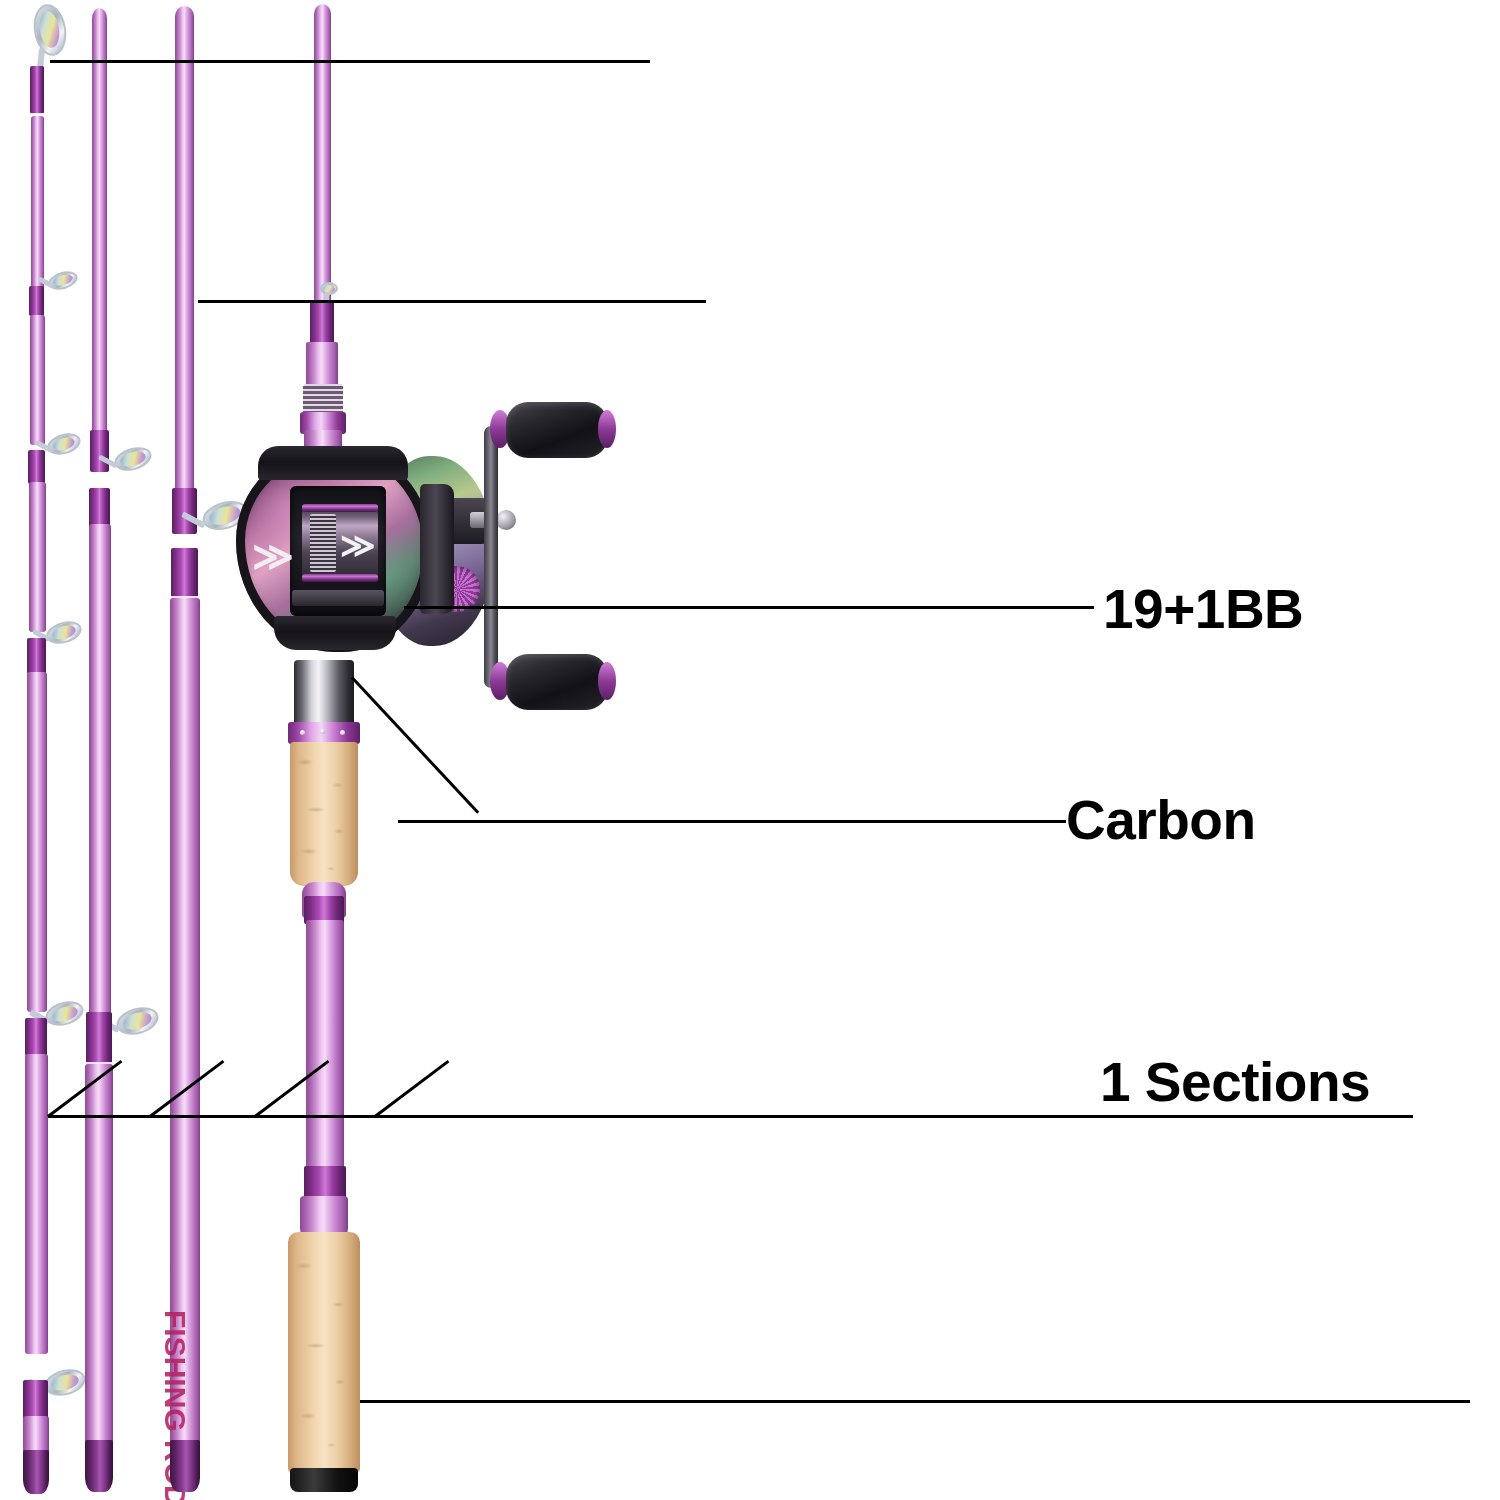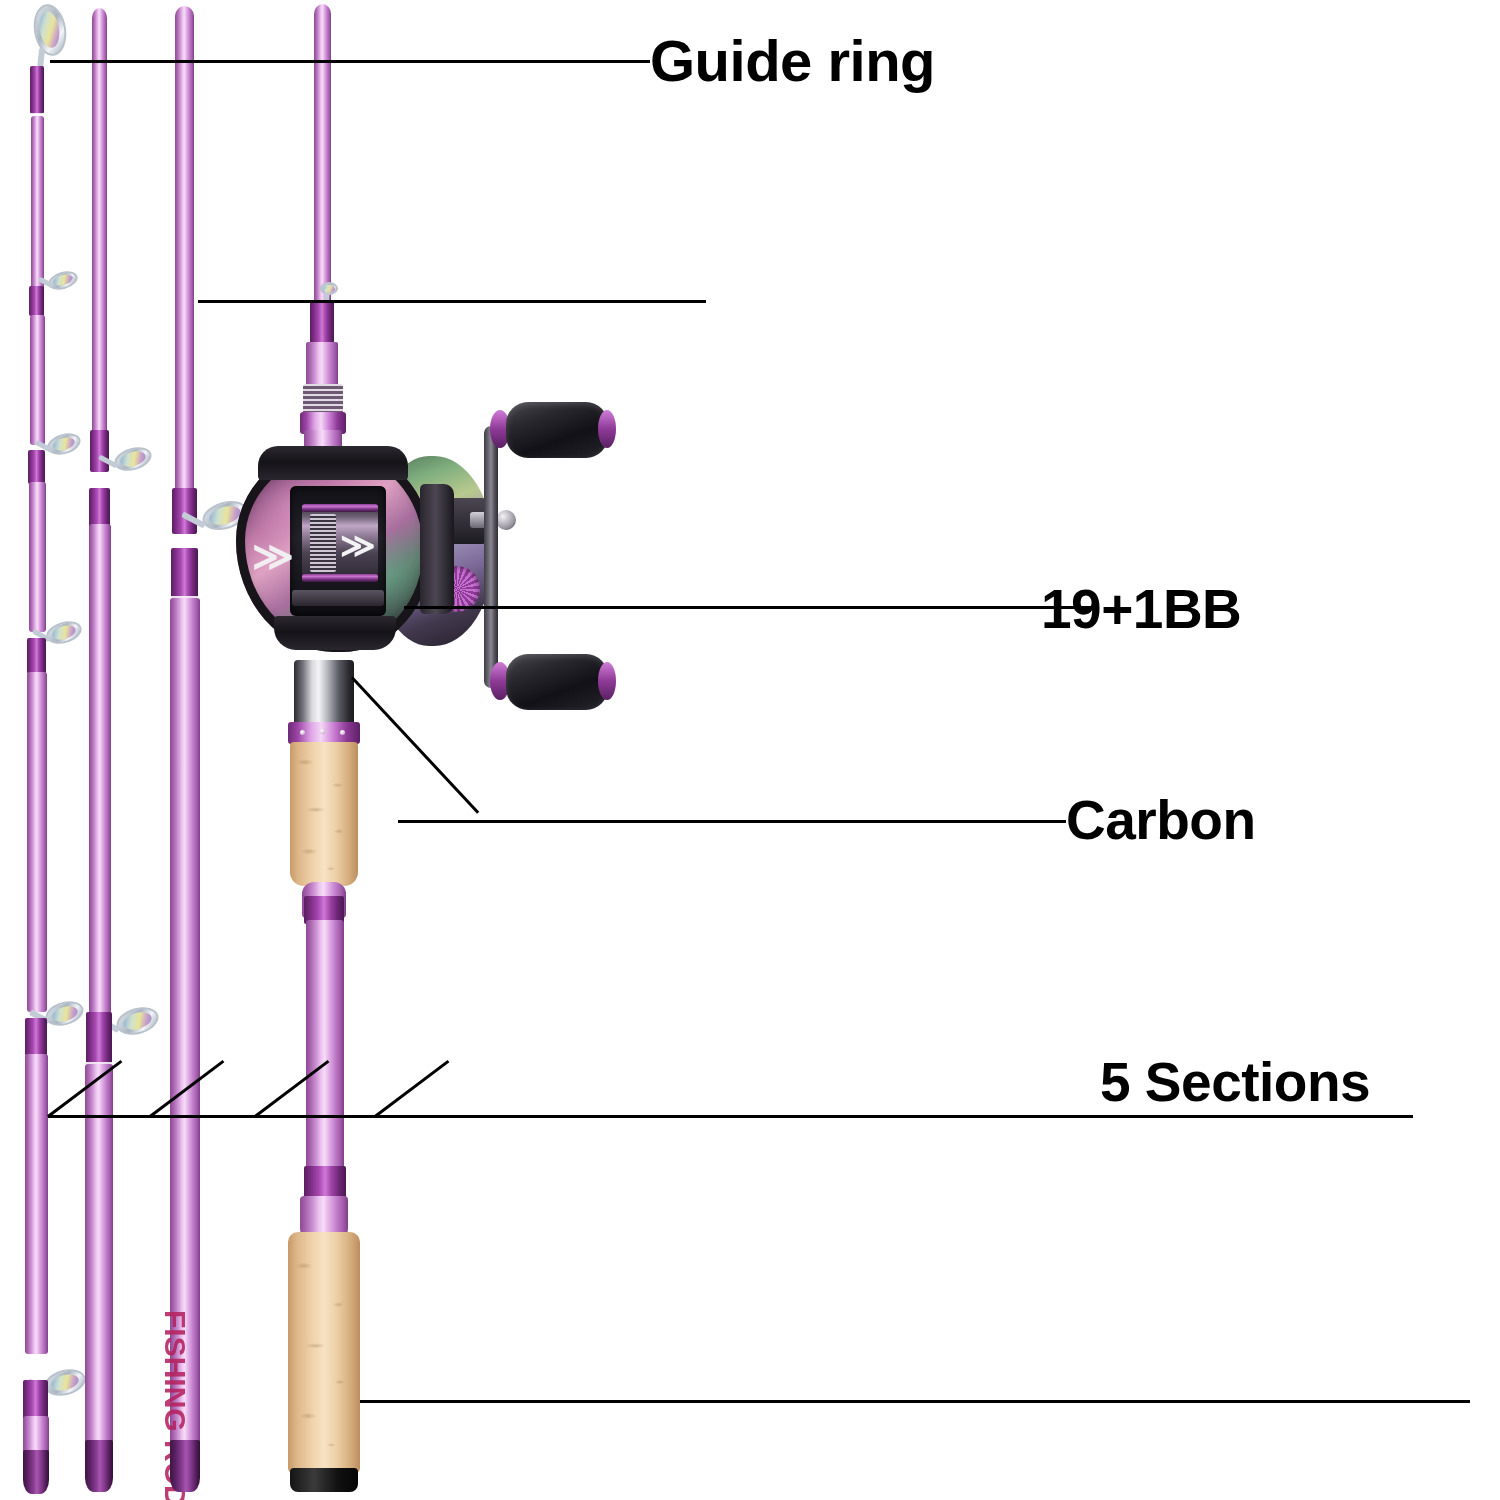--- a/index.html
+++ b/index.html
@@ -483,23 +483,22 @@
   <div class="leader" style="left:398px; top:820px; width:668px;"></div>
 
   <div class="leader" style="left:48px; top:1115px; width:1365px;"></div>
   <div class="leader" style="left:48px; top:1115px; width:92px; transform:rotate(-37deg); transform-origin:0 50%;"></div>
   <div class="leader" style="left:150px; top:1115px; width:92px; transform:rotate(-37deg); transform-origin:0 50%;"></div>
   <div class="leader" style="left:255px; top:1115px; width:92px; transform:rotate(-37deg); transform-origin:0 50%;"></div>
   <div class="leader" style="left:375px; top:1115px; width:92px; transform:rotate(-37deg); transform-origin:0 50%;"></div>
 
   <div class="leader" style="left:360px; top:1400px; width:1110px;"></div>
 
-  <div class="callout" style="left:650px; top:32px; font-size:58px;">Guide ring</div>
-
-
-  <div class="callout" style="left:1041px; top:582px; font-size:55px;">19+1BB</div>
+
+
+  <div class="callout" style="left:1103px; top:582px; font-size:55px;">19+1BB</div>
 
   <div class="callout" style="left:1066px; top:793px; font-size:55px;">Carbon</div>
 
-  <div class="callout" style="left:1100px; top:1055px; font-size:55px;">5 Sections</div>
+  <div class="callout" style="left:1100px; top:1055px; font-size:55px;">1 Sections</div>
 
 
 </div>
 
 </body></html>

